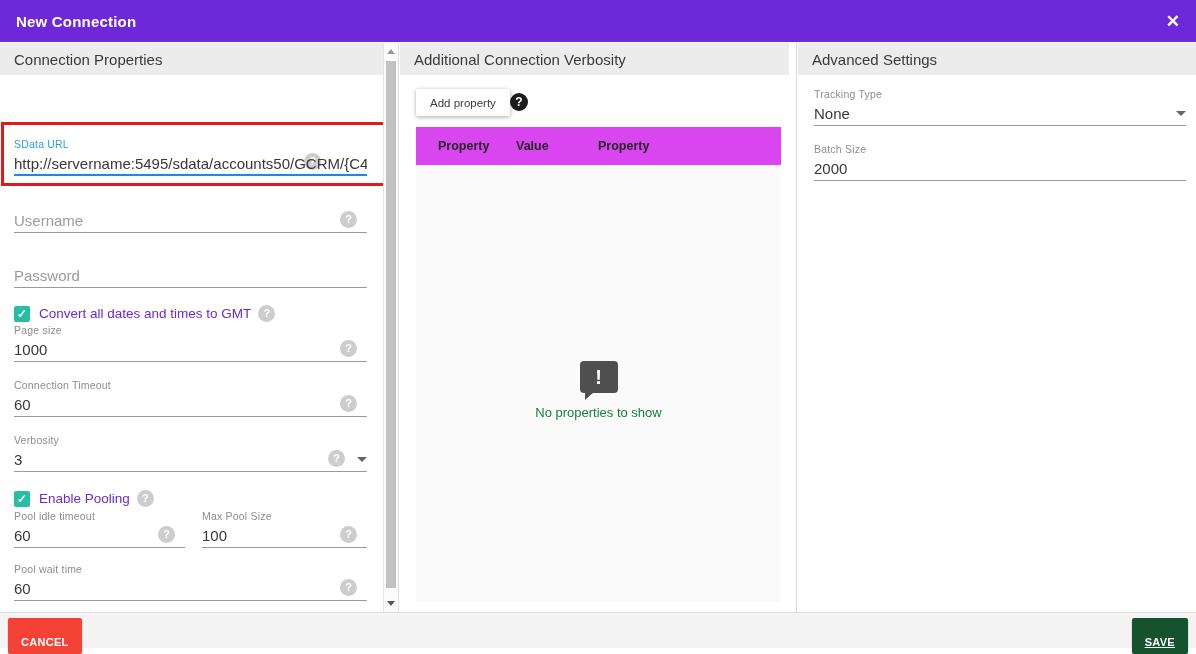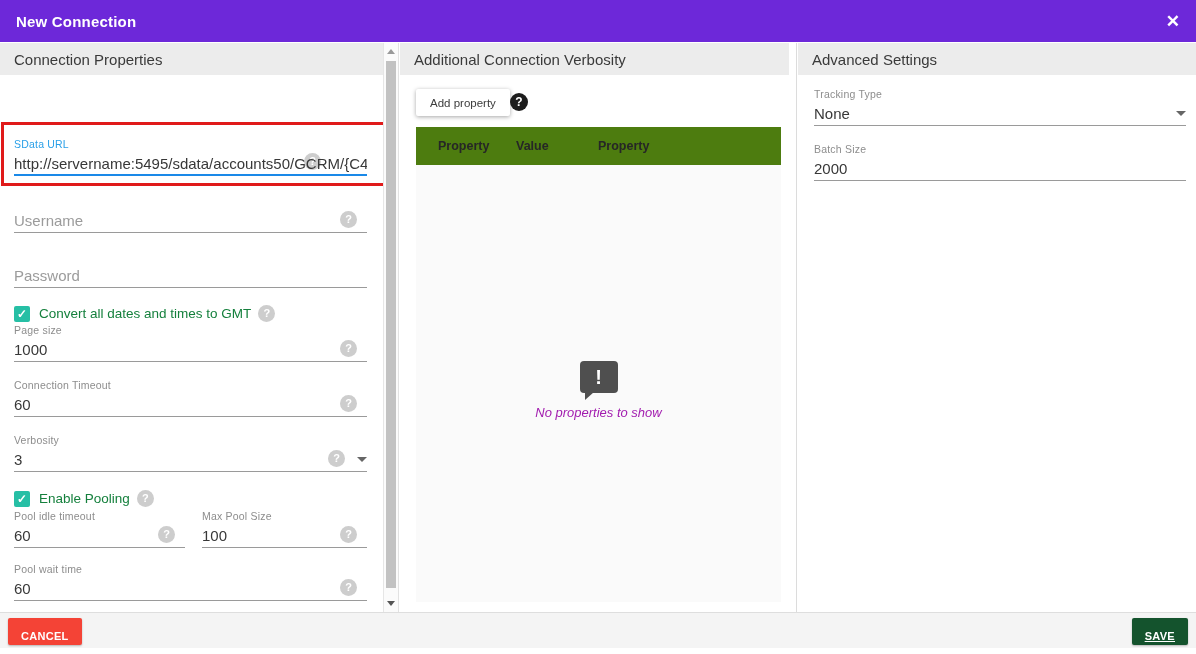--- a/index.html
+++ b/index.html
@@ -32,52 +32,52 @@
 
   .sdata .f-line { border-bottom:2px solid #1a89e8; }
   .sdata .f-line input { white-space:nowrap; overflow:hidden; }
   .sdata .help { right:46px; }
   .sdata .f-label { color:#2aa0e8; }
 
   .red-box { position:absolute; left:1px; top:79px; width:386px; height:64px; border:3px solid #e01a1a; z-index:5; pointer-events:none; }
 
   .check-row { position:absolute; left:14px; display:flex; align-items:center; }
   .checkbox { width:16px; height:16px; background:#26bfa5; border-radius:2px; color:#fff; font-size:12px; font-weight:bold; text-align:center; line-height:16px; cursor:pointer; }
-  .check-label { margin-left:9px; font-size:13.5px; color:#15803d; }
+  .check-label { margin-left:9px; font-size:13.5px; color:#6d28d9; }
 
   .col2 { left:202px; width:165px; }
   .col1 { width:171px; }
 
   
   .scrollbar { position:absolute; top:0; right:0; bottom:0; width:15px; background:#fbfbfb; border-left:1px solid #e6e6e6; z-index:6; }
   .sb-up, .sb-down { position:absolute; left:3px; width:0; height:0; cursor:pointer; }
   .sb-up { top:6px; border-left:4px solid transparent; border-right:4px solid transparent; border-bottom:5px solid #9a9a9a; }
   .sb-down { bottom:6px; border-left:4px solid transparent; border-right:4px solid transparent; border-top:5px solid #555; }
   .sb-thumb { position:absolute; left:2px; top:18px; width:10px; height:527px; background:#c2c2c2; cursor:pointer; }
 
   
   .add-btn { position:absolute; left:16px; top:46px; height:27px; padding:0 14px; background:#fff; border:none; border-radius:2px; box-shadow:0 1px 4px rgba(0,0,0,.35); font-family:"Liberation Sans",sans-serif; font-size:11.5px; color:#3c3c3c; cursor:pointer; }
   .black-help { position:absolute; left:110px; top:50px; width:18px; height:18px; border-radius:50%; background:#1c1c1c; color:#fff; font-size:12px; font-weight:bold; text-align:center; line-height:18px; cursor:pointer; }
   .ptable { position:absolute; left:16px; top:84px; right:15px; bottom:10px; }
-  .ptable-head { display:flex; height:38px; align-items:center; background:#4d7c0f; font-size:12.5px; font-weight:bold; color:#262626; }
+  .ptable-head { display:flex; height:38px; align-items:center; background:#d946ef; font-size:12.5px; font-weight:bold; color:#262626; }
   .ptable-head .c1 { width:100px; padding-left:22px; }
   .ptable-head .c2 { width:82px; }
   .ptable-head .c3 { flex:1; }
   .ptable-body { position:absolute; top:38px; left:0; right:0; bottom:0; background:#fafafa; }
   .empty-state { position:absolute; left:0; right:0; top:196px; text-align:center; }
   .bubble { position:relative; display:inline-block; width:38px; height:32px; background:#4f4f4f; border-radius:4px; color:#fff; font-size:20px; font-weight:bold; line-height:32px; text-align:center; }
   .bubble::after { content:""; position:absolute; left:5px; bottom:-7px; width:0; height:0; border-top:8px solid #4f4f4f; border-right:9px solid transparent; }
-  .empty-text { margin-top:12px; font-size:13px; color:#a21caf;font-style:italic; }
+  .empty-text { margin-top:12px; font-size:13px; color:#15803d; }
 
   
   .right-panel .fgroup { left:16px; width:372px; }
 
   
   .footer { position:absolute; left:0; bottom:6px; width:1196px; height:36px; background:#f4f4f4; border-top:1px solid #dedede; }
-  .btn { position:absolute; top:5px; height:27px; padding:12px 13px; border:none; border-radius:2px; color:#fff; font-family:"Liberation Sans",sans-serif; font-size:11px; font-weight:bold; letter-spacing:.3px; cursor:pointer; box-shadow:0 1px 2px rgba(0,0,0,.25); }
+  .btn { position:absolute; top:5px; height:27px; padding:18px 13px; border:none; border-radius:2px; color:#fff; font-family:"Liberation Sans",sans-serif; font-size:11px; font-weight:bold; letter-spacing:.3px; cursor:pointer; box-shadow:0 1px 2px rgba(0,0,0,.25); }
   .btn-cancel { left:8px; background:#f44336; }
   .btn-save { right:8px; background:#14532d;text-decoration:underline; }
 </style>
 </head>
 <body>
 
 <div class="dialog">
 
   <div class="titlebar">
     <span class="title">New Connection</span>

